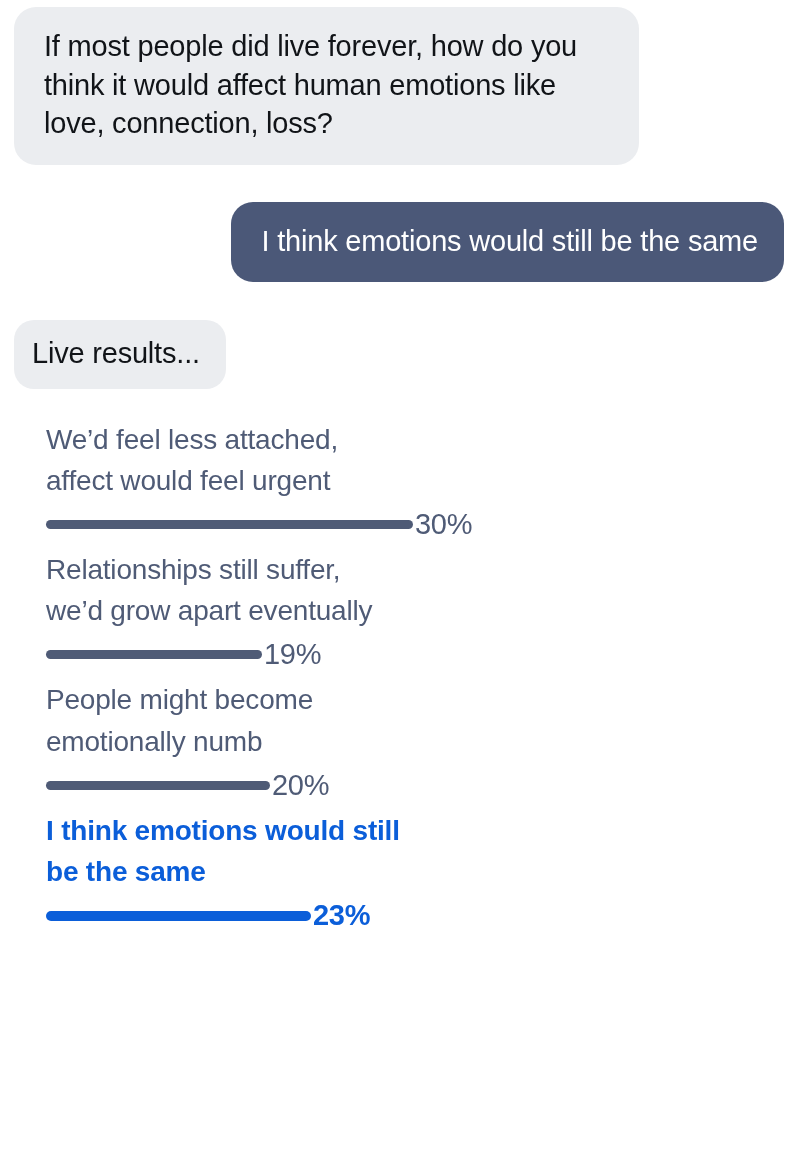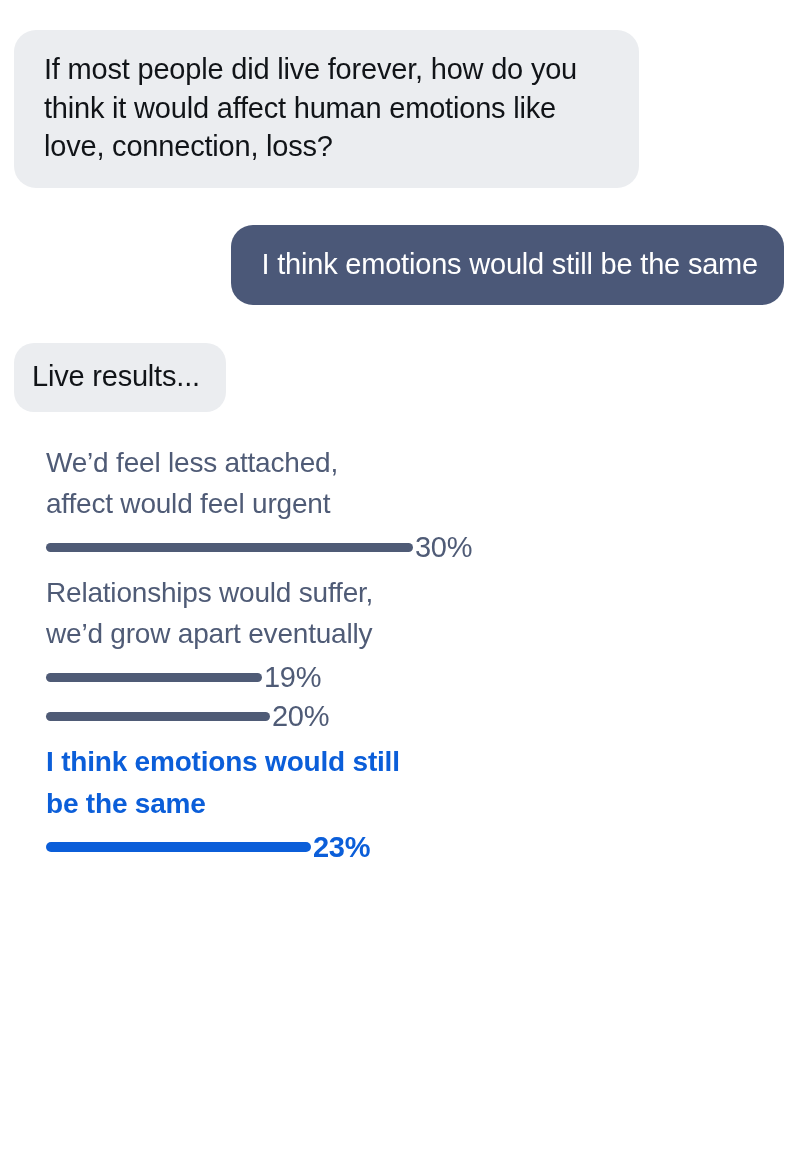--- a/index.html
+++ b/index.html
@@ -38,21 +38,21 @@
   }
   .bubble.received {
     background: #ebedf0;
     color: #111418;
   }
   .bubble.sent {
     background: #4b5878;
     color: #ffffff;
   }
 
-  .bubble-question { margin-top: 30px; }
+  .bubble-question { margin-top: 7px; }
   .bubble-answer   { margin-top: 37px; }
 
   .bubble.small {
     padding: 14px 26px 16px 18px;
     border-radius: 20px;
   }
   .bubble-liveresults { margin-top: 38px; }
 
   
   .results {
@@ -125,29 +125,31 @@
     <div class="result-item">
       <div class="result-label">We’d feel less attached,
 affect would feel urgent</div>
       <div class="result-meter">
         <div class="bar" style="width: 367px;"></div>
         <div class="pct">30%</div>
       </div>
     </div>
 
     <div class="result-item">
-      <div class="result-label">Relationships would suffer,
+      <div class="result-label">Relationships still suffer,
 we’d grow apart eventually</div>
       <div class="result-meter">
         <div class="bar" style="width: 216px;"></div>
         <div class="pct">19%</div>
       </div>
     </div>
 
     <div class="result-item">
+      <div class="result-label">People might become
+emotionally numb</div>
       <div class="result-meter">
         <div class="bar" style="width: 224px;"></div>
         <div class="pct">20%</div>
       </div>
     </div>
 
     <div class="result-item selected">
       <div class="result-label">I think emotions would still
 be the same</div>
       <div class="result-meter">

